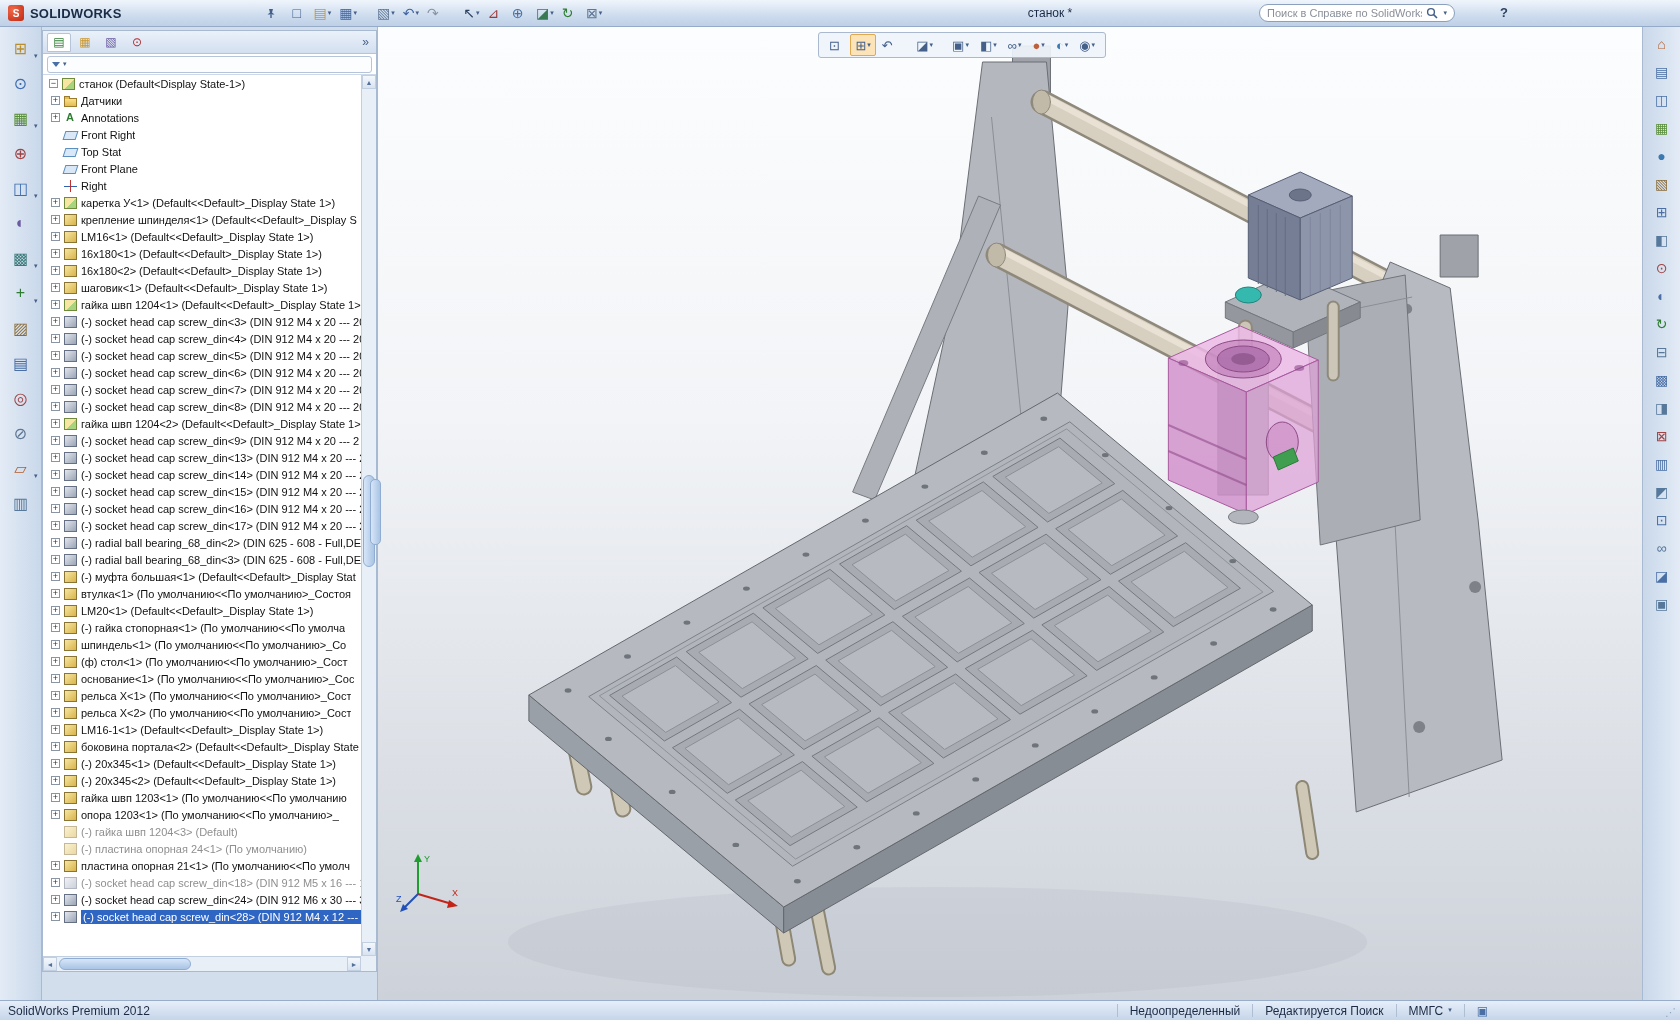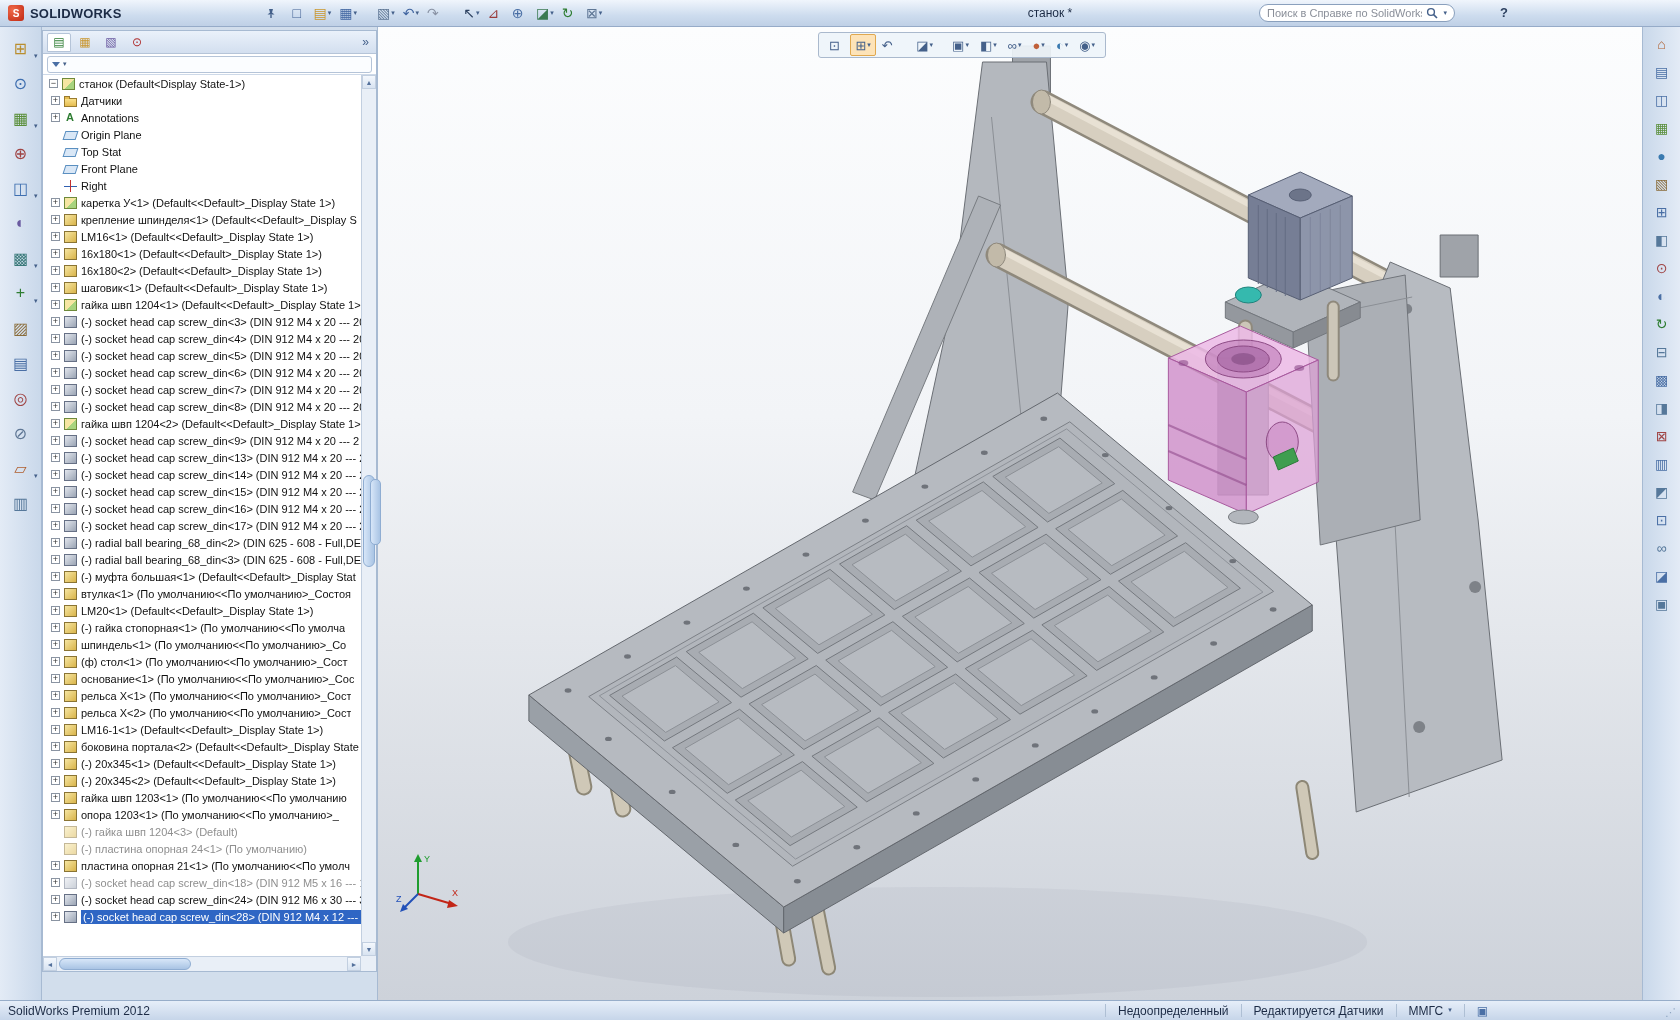--- a/index.html
+++ b/index.html
@@ -280,21 +280,21 @@
               <span class="label">Датчики</span>
             </div>
             <div class="tree-row item">
               <span class="expander">+</span>
               <span class="ti ti-ann"></span>
               <span class="label">Annotations</span>
             </div>
             <div class="tree-row item">
               <span class="expander" style="visibility: hidden;">+</span>
               <span class="ti ti-plane"></span>
-              <span class="label">Origin Plane</span>
+              <span class="label">Front Right</span>
             </div>
             <div class="tree-row item">
               <span class="expander" style="visibility: hidden;">+</span>
               <span class="ti ti-plane"></span>
               <span class="label">Top Stat</span>
             </div>
             <div class="tree-row item">
               <span class="expander" style="visibility: hidden;">+</span>
               <span class="ti ti-plane"></span>
               <span class="label">Front Plane</span>
@@ -825,21 +825,21 @@
         <div class="rt-icon">
           <span style="color: rgb(86, 120, 154);">▣</span>
         </div>
       </div>
   </div>
 
   <div class="statusbar">
     <span class="sb-left">SolidWorks Premium 2012</span>
     <div class="sb-right">
       <span class="sb-item">Недоопределенный</span>
-      <span class="sb-item">Редактируется Датчики</span>
+      <span class="sb-item">Редактируется Поиск</span>
       <span class="sb-item">
         <span>ММГС</span>
         <span class="dd-arrow">▾</span>
       </span>
       <span class="sb-item" style="color:#4a6fa5">▣</span>
     </div>
     <span class="sb-grip">⋰</span>
   </div>
 
 </div>

